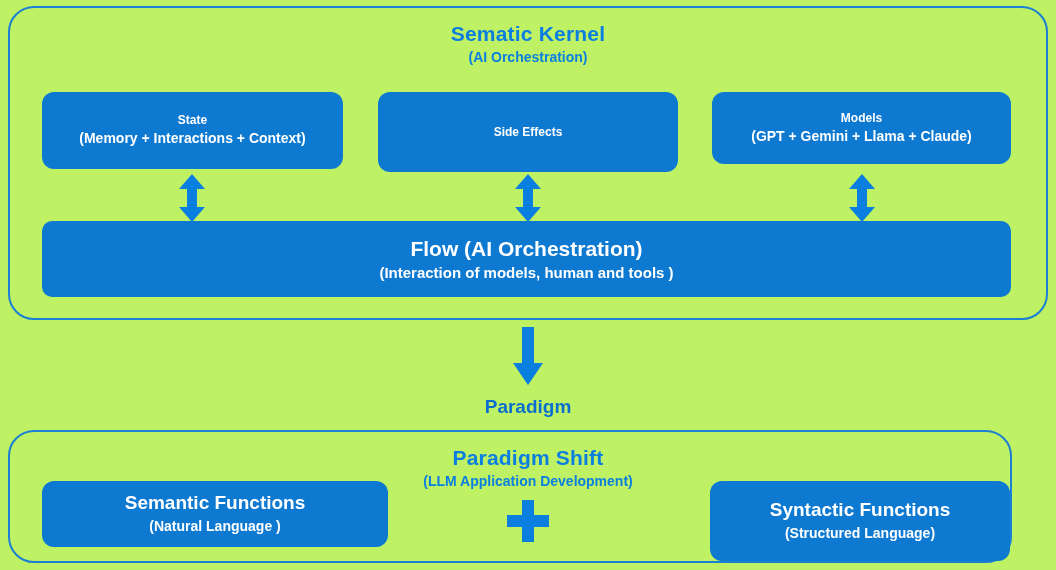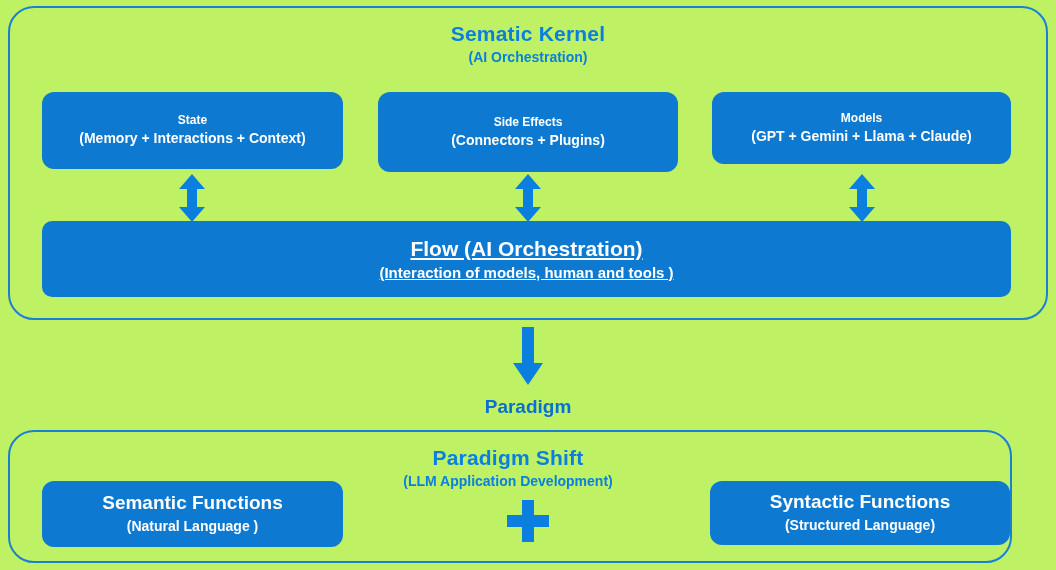--- a/index.html
+++ b/index.html
@@ -59,21 +59,21 @@
     display: block;
     font-size: 14px;
     margin-top: 2px;
   }
   #kernel-heading {
     left: 328px;
     top: 22px;
     width: 400px;
   }
   #paradigm-heading {
-    left: 308px;
+    left: 328px;
     top: 446px;
     width: 400px;
   }
 
   
   .card {
     position: absolute;
     background: #0d79d1;
     border-radius: 12px;
     color: #ffffff;
@@ -93,23 +93,23 @@
   .card .c-sub {
     font-size: 14px;
     font-weight: bold;
     line-height: 1.25;
     margin-top: 3px;
   }
 
   #card-state     { left: 42px;  top: 92px;  width: 301px; height: 77px; }
   #card-side      { left: 378px; top: 92px;  width: 300px; height: 80px; }
   #card-models    { left: 712px; top: 92px;  width: 299px; height: 72px; }
-  #card-flow      { left: 42px;  top: 221px; width: 969px; height: 76px; border-radius: 10px; text-decoration: underline; }
-  #card-semantic  { left: 42px;  top: 481px; width: 301px; height: 66px; }
-  #card-syntactic { left: 710px; top: 481px; width: 300px; height: 64px; }
+  #card-flow      { left: 42px;  top: 221px; width: 969px; height: 76px; border-radius: 10px; }
+  #card-semantic  { left: 42px;  top: 481px; width: 346px; height: 66px; }
+  #card-syntactic { left: 710px; top: 481px; width: 300px; height: 80px; }
 
   #card-flow .c-title { font-size: 21px; }
   #card-flow .c-sub { font-size: 15px; }
   #card-semantic .c-title, #card-syntactic .c-title { font-size: 19px; }
 
   
   .arrow-double {
     position: absolute;
     width: 34px;
     height: 48px;
@@ -161,21 +161,20 @@
     <span class="h-sub">(AI Orchestration)</span>
   </div>
 
   <div class="card" id="card-state">
     <span class="c-title">State</span>
     <span class="c-sub">(Memory + Interactions + Context)</span>
   </div>
 
   <div class="card" id="card-side">
     <span class="c-title">Side Effects</span>
-    <span class="c-sub">(Connectors + Plugins)</span>
   </div>
 
   <div class="card" id="card-models">
     <span class="c-title">Models</span>
     <span class="c-sub">(GPT + Gemini + Llama + Claude)</span>
   </div>
 
   <div class="arrow-double" id="arrow-state">
     <svg viewBox="0 0 34 48" width="34" height="48" aria-hidden="true">
       <polygon points="17,0 30,15 22,15 22,33 30,33 17,48 4,33 12,33 12,15 4,15" fill="#0b7fe0"></polygon>

